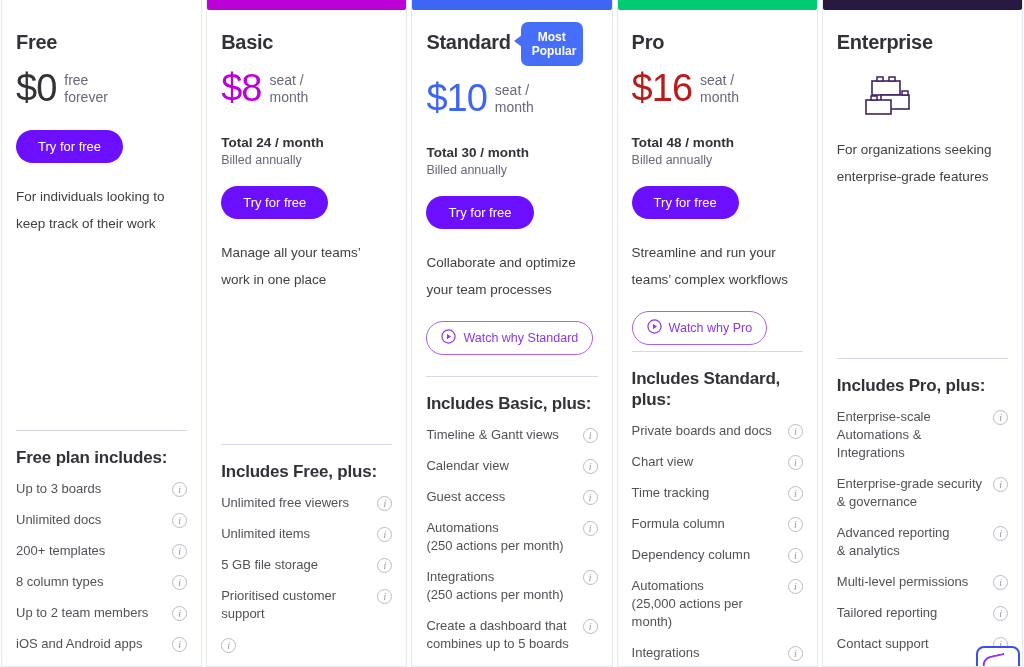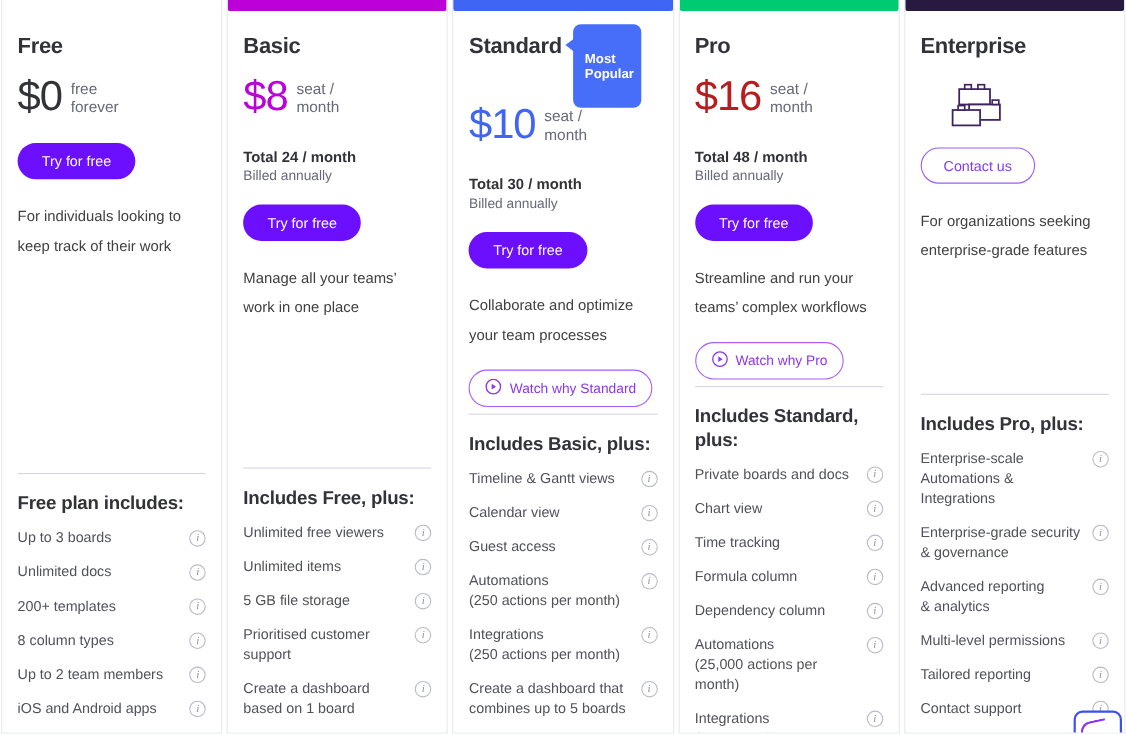--- a/index.html
+++ b/index.html
@@ -60,23 +60,24 @@
   }
   .popular-badge {
     position: relative;
     margin-left: 10px;
     margin-top: -8px;
     background: #476ef8;
     color: #fff;
     font-size: 12px;
     font-weight: bold;
     line-height: 14px;
-    padding: 24px 11px;
+    padding: 8px 11px;
     border-radius: 7px;
     width: 62px;
+    text-align: center;
   }
   .popular-badge::before {
     content: "";
     position: absolute;
     left: -7px;
     top: 13px;
     width: 0; height: 0;
     border-top: 6px solid transparent;
     border-bottom: 6px solid transparent;
     border-right: 8px solid #476ef8;
@@ -312,21 +313,20 @@
           </div>
           <div class="feature-item">
             <div class="feature-text">5 GB file storage</div>
             <div class="info-icon">i</div>
           </div>
           <div class="feature-item">
             <div class="feature-text">Prioritised customer support</div>
             <div class="info-icon">i</div>
           </div>
           <div class="feature-item">
-            <div class="feature-text">Create a dashboard based on 1 board</div>
             <div class="info-icon">i</div>
           </div>
         </div>
       </div>
     </div>
     <div class="plan-card">
       <div class="accent-bar" style="background: rgb(63, 101, 245);"></div>
       <div class="card-body">
         <div class="plan-name-row">
           <div class="plan-name">Standard</div>
@@ -448,21 +448,20 @@
         </div>
         <div class="enterprise-icon"><svg width="64" height="46" viewBox="0 0 64 46" fill="none" xmlns="http://www.w3.org/2000/svg">
             <rect x="13" y="11" width="28" height="14" stroke="#3d2363" stroke-width="1.6" fill="#fff"></rect>
             <rect x="18" y="7" width="6" height="4" stroke="#3d2363" stroke-width="1.5" fill="#fff"></rect>
             <rect x="30" y="7" width="6" height="4" stroke="#3d2363" stroke-width="1.5" fill="#fff"></rect>
             <rect x="22" y="25" width="28" height="14" stroke="#3d2363" stroke-width="1.6" fill="#fff"></rect>
             <rect x="43" y="21" width="6" height="4" stroke="#3d2363" stroke-width="1.5" fill="#fff"></rect>
             <rect x="7" y="30" width="25" height="14" stroke="#3d2363" stroke-width="1.6" fill="#fff"></rect>
             <rect x="12" y="26" width="6" height="4" stroke="#3d2363" stroke-width="1.5" fill="#fff"></rect>
           </svg></div>
-        <div class="cta-slot"><button class="btn-outline">Contact us</button></div>
         <div class="desc">For organizations seeking enterprise-grade features</div>
         <div class="spacer"></div>
         <div class="divider"></div>
         <div class="features-title">Includes Pro, plus:</div>
         <div class="feature-list">
           <div class="feature-item">
             <div class="feature-text">Enterprise-scale Automations &amp; Integrations</div>
             <div class="info-icon">i</div>
           </div>
           <div class="feature-item">

